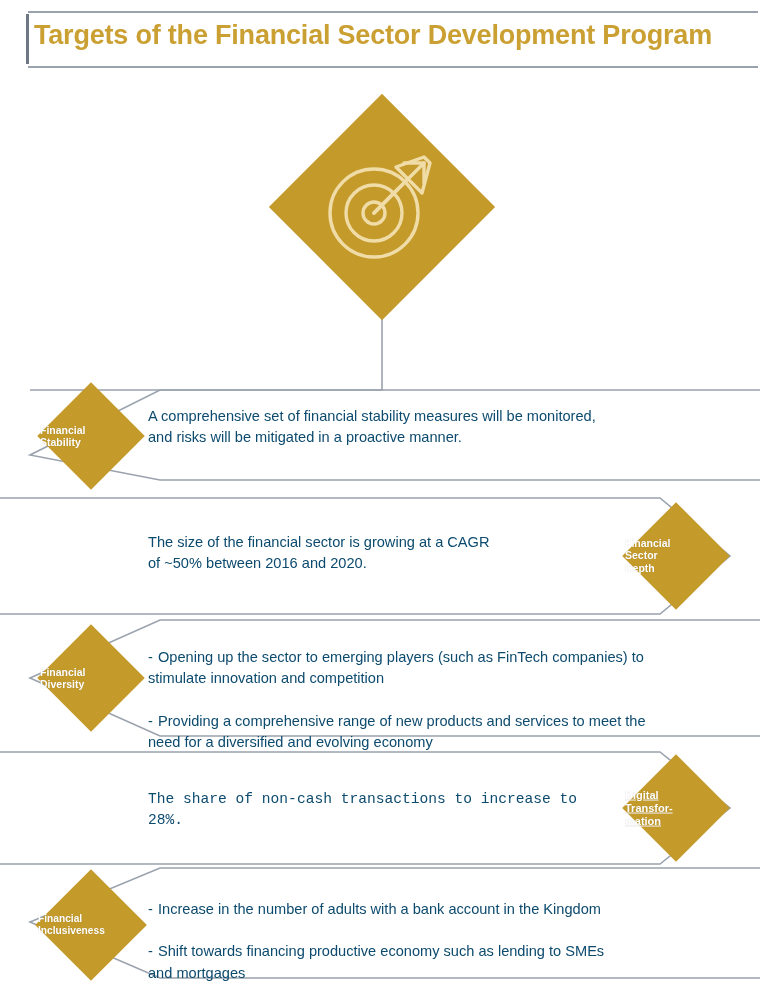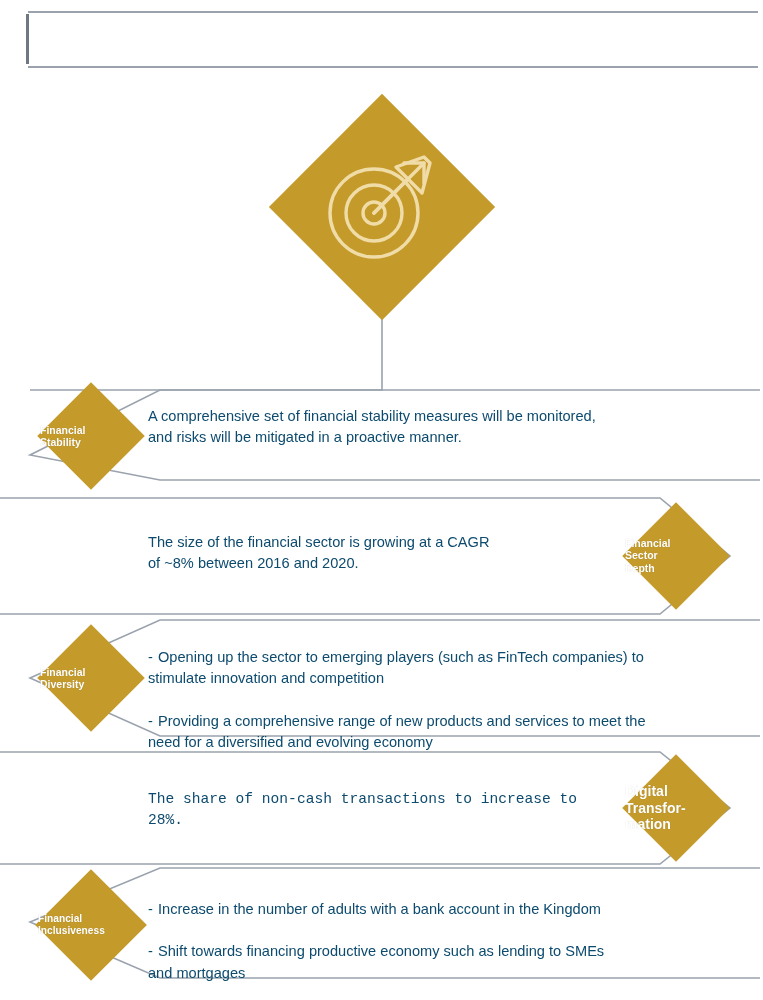--- a/index.html
+++ b/index.html
@@ -65,20 +65,21 @@
   .rowtext .li .d{display:inline-block;width:10px;}
 </style>
 </head>
 <body>
 
 <div id="canvas">
 
   <div class="title-block">
     <div class="title-rule top"></div>
     <div class="title-bar-v"></div>
+    <div class="title-text">Targets of the Financial Sector Development Program</div>
     <div class="title-rule bot"></div>
   </div>
 
   <svg id="bands" viewBox="0 0 763 1000">
     <g fill="none" stroke="#9aa2ad" stroke-width="1.6">
 
       <path d="M382,316 L382,390 L30,390"></path>
 
       <path d="M760,390 L160,390 L30,455 L160,480 L760,480"></path>
 
@@ -115,37 +116,37 @@
   <div class="rowtext" style="left:148px;top:406px;width:580px;">A comprehensive set of financial stability measures will be monitored,
 and risks will be mitigated in a proactive manner.</div>
 
   <div class="diamond" style="left:621px;top:501px;width:110px;height:110px;">
     <div class="shape" style="width:76px;height:76px;"></div>
     <div class="lbl" style="font-size:10.5px;white-space:pre-line;">Financial
 Sector
 Depth</div>
   </div>
   <div class="rowtext" style="left:148px;top:532px;width:460px;">The size of the financial sector is growing at a CAGR
-of ~8% between 2016 and 2020.</div>
+of ~50% between 2016 and 2020.</div>
 
   <div class="diamond" style="left:36px;top:623px;width:110px;height:110px;">
     <div class="shape" style="width:76px;height:76px;"></div>
     <div class="lbl" style="font-size:10.5px;white-space:pre-line;">Financial
 Diversity</div>
   </div>
   <div class="rowtext" style="left:148px;top:626px;width:600px;">
     <span class="li"><span class="d">-</span><span>Opening up the sector to emerging players (such as FinTech companies) to
    stimulate innovation and competition</span></span>
     <span class="li"><span class="d">-</span><span>Providing a comprehensive range of new products and services to meet the
    need for a diversified and evolving economy</span></span>
   </div>
 
   <div class="diamond" style="left:621px;top:753px;width:110px;height:110px;">
     <div class="shape" style="width:76px;height:76px;"></div>
-    <div class="lbl" style="font-size:14px;white-space:pre-line;">Digital
+    <div class="lbl" style="font-size:11px;white-space:pre-line;text-decoration:underline;">Digital
 Transfor-
 mation</div>
   </div>
   <div class="rowtext" style="left:148px;top:789px;width:460px;font-family:Liberation Mono, monospace;">The share of non-cash transactions to increase to 28%.</div>
 
   <div class="diamond" style="left:34px;top:868px;width:114px;height:114px;">
     <div class="shape" style="width:79px;height:79px;"></div>
     <div class="lbl" style="font-size:10.2px;white-space:pre-line;">Financial
 Inclusiveness</div>
   </div>

